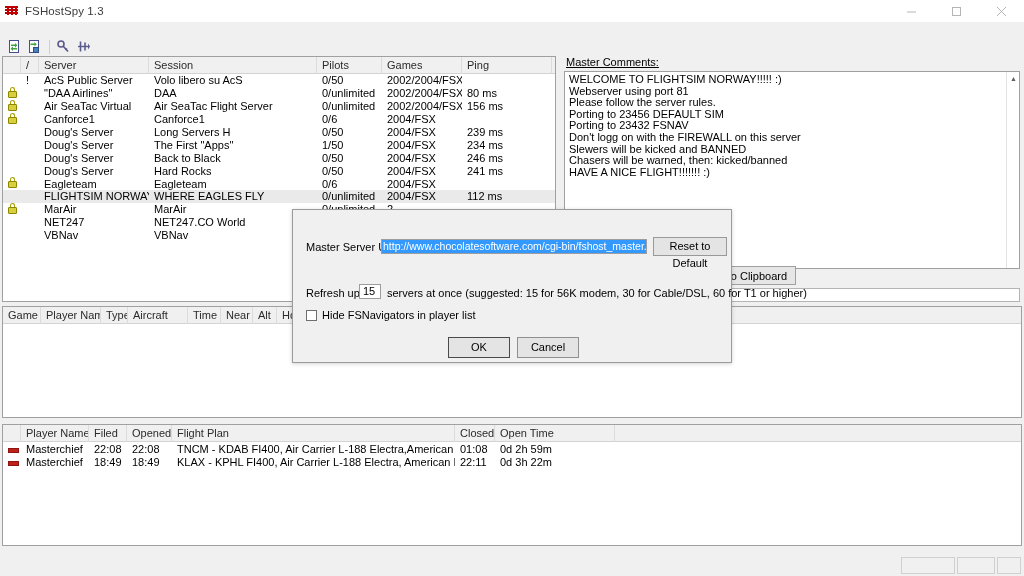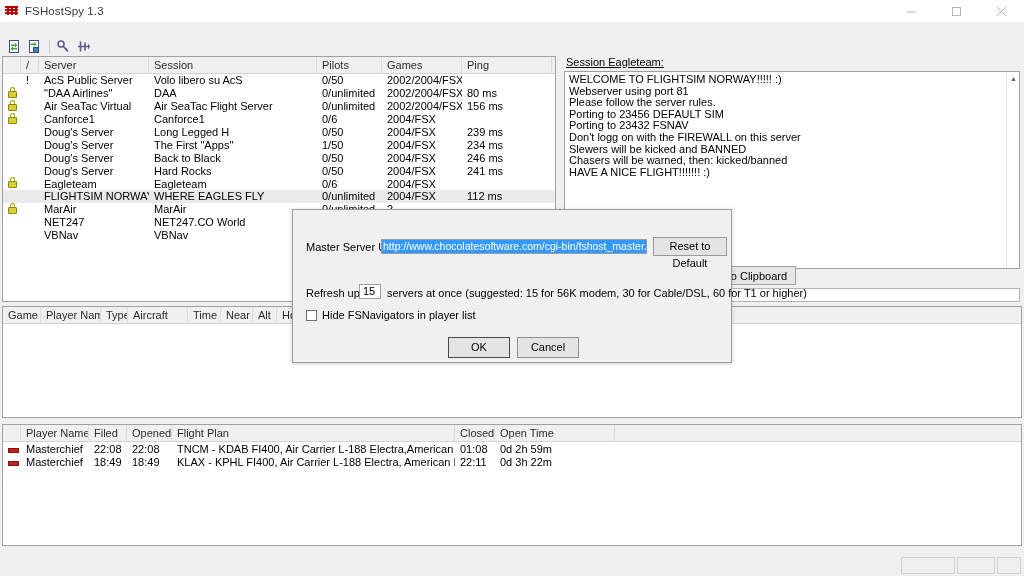--- a/index.html
+++ b/index.html
@@ -365,21 +365,21 @@
           <div class="lv-cell" style="width: 110px;">Canforce1</div>
           <div class="lv-cell" style="width: 168px;">Canforce1</div>
           <div class="lv-cell" style="width: 65px;">0/6</div>
           <div class="lv-cell" style="width: 80px;">2004/FSX</div>
           <div class="lv-cell" style="width: 90px;"></div>
         </div>
         <div class="lv-row">
           <div class="lv-cell" style="width: 18px;"></div>
           <div class="lv-cell" style="width: 18px;"></div>
           <div class="lv-cell" style="width: 110px;">Doug's Server</div>
-          <div class="lv-cell" style="width: 168px;">Long Legged H</div>
+          <div class="lv-cell" style="width: 168px;">Long Servers H</div>
           <div class="lv-cell" style="width: 65px;">0/50</div>
           <div class="lv-cell" style="width: 80px;">2004/FSX</div>
           <div class="lv-cell" style="width: 90px;">239 ms</div>
         </div>
         <div class="lv-row">
           <div class="lv-cell" style="width: 18px;"></div>
           <div class="lv-cell" style="width: 18px;"></div>
           <div class="lv-cell" style="width: 110px;">Doug's Server</div>
           <div class="lv-cell" style="width: 168px;">The First "Apps"</div>
           <div class="lv-cell" style="width: 65px;">1/50</div>
@@ -447,21 +447,21 @@
           <div class="lv-cell" style="width: 168px;">VBNav</div>
           <div class="lv-cell" style="width: 65px;">0/10</div>
           <div class="lv-cell" style="width: 80px;">2</div>
           <div class="lv-cell" style="width: 90px;"></div>
         </div>
       </div>
   </div>
 
   <div class="commentspanel">
     <div class="comments-label">
-      <u>Session Eagleteam:</u>
+      <u>Master Comments:</u>
     </div>
     <div class="comments-box">
       <div class="comments-text">WELCOME TO FLIGHTSIM NORWAY!!!!! :)
 Webserver using port 81
 Please follow the server rules.
 Porting to 23456 DEFAULT SIM
 Porting to 23432 FSNAV
 Don't logg on with the FIREWALL on this server
 Slewers will be kicked and BANNED
 Chasers will be warned, then: kicked/banned

